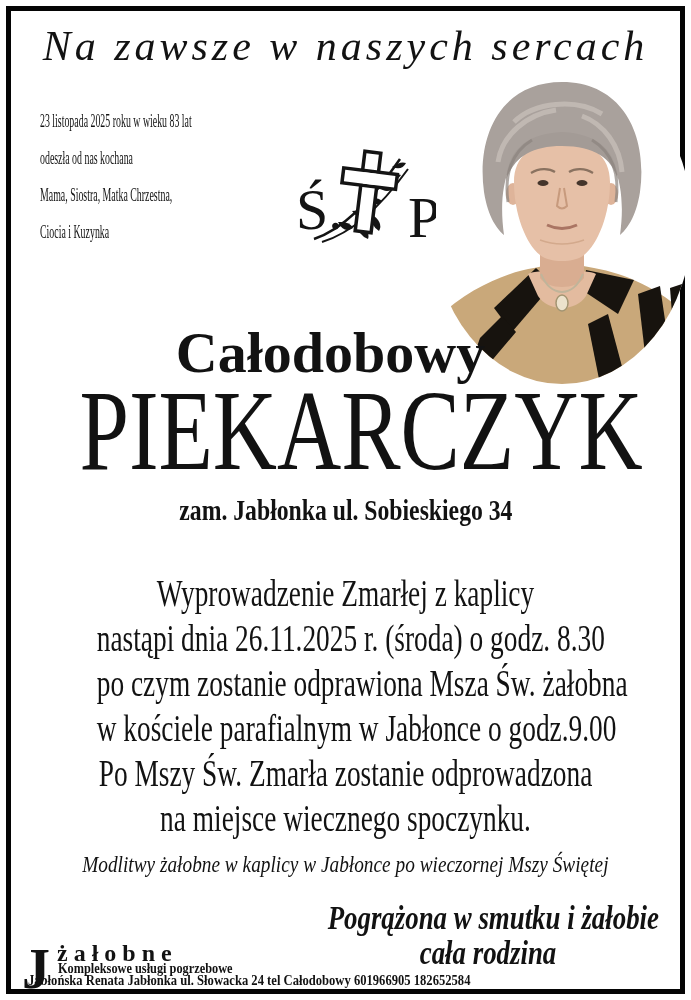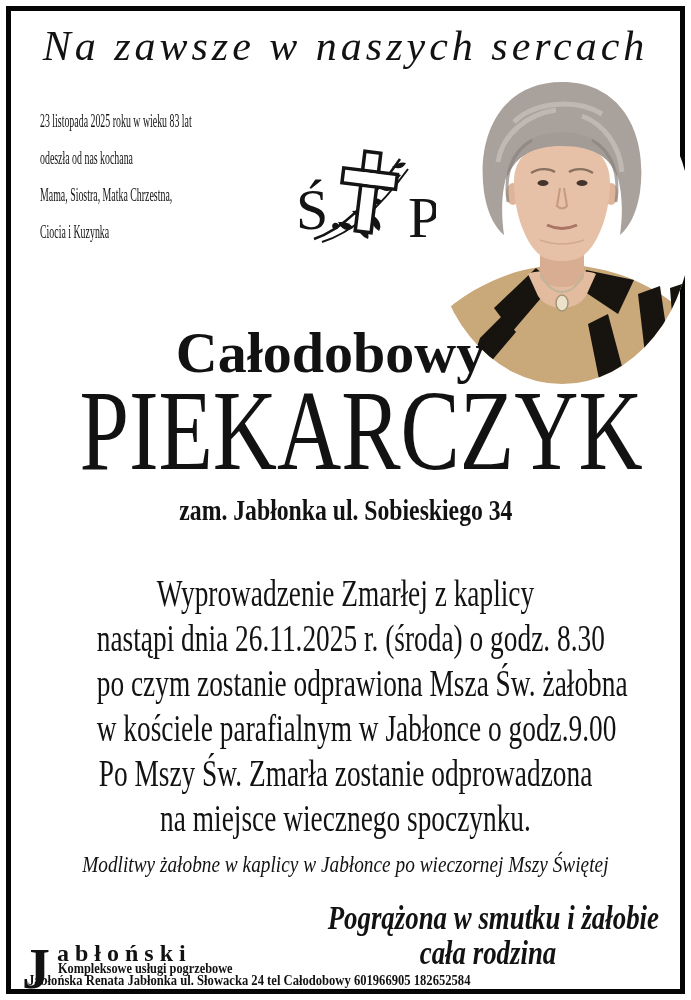--- a/index.html
+++ b/index.html
@@ -169,15 +169,15 @@
 <div class="abs prayer">
   <span class="sq">Modlitwy żałobne w kaplicy w Jabłonce po wieczornej Mszy Świętej</span>
 </div>
 
 <div class="abs mourning">
   <div class="ln">Pogrążona w smutku i żałobie</div>
   <div class="ln">cała rodzina</div>
 </div>
 
 <div class="abs logo-j">J</div>
-<div class="abs logo-rest">abłoński</div>
+<div class="abs logo-rest">żałobne</div>
 <div class="abs logo-tagline">Kompleksowe usługi pogrzebowe</div>
 <div class="abs footer-contact">Jabłońska Renata Jabłonka ul. Słowacka 24 tel Całodobowy 601966905  182652584</div>
 
 </body></html>

